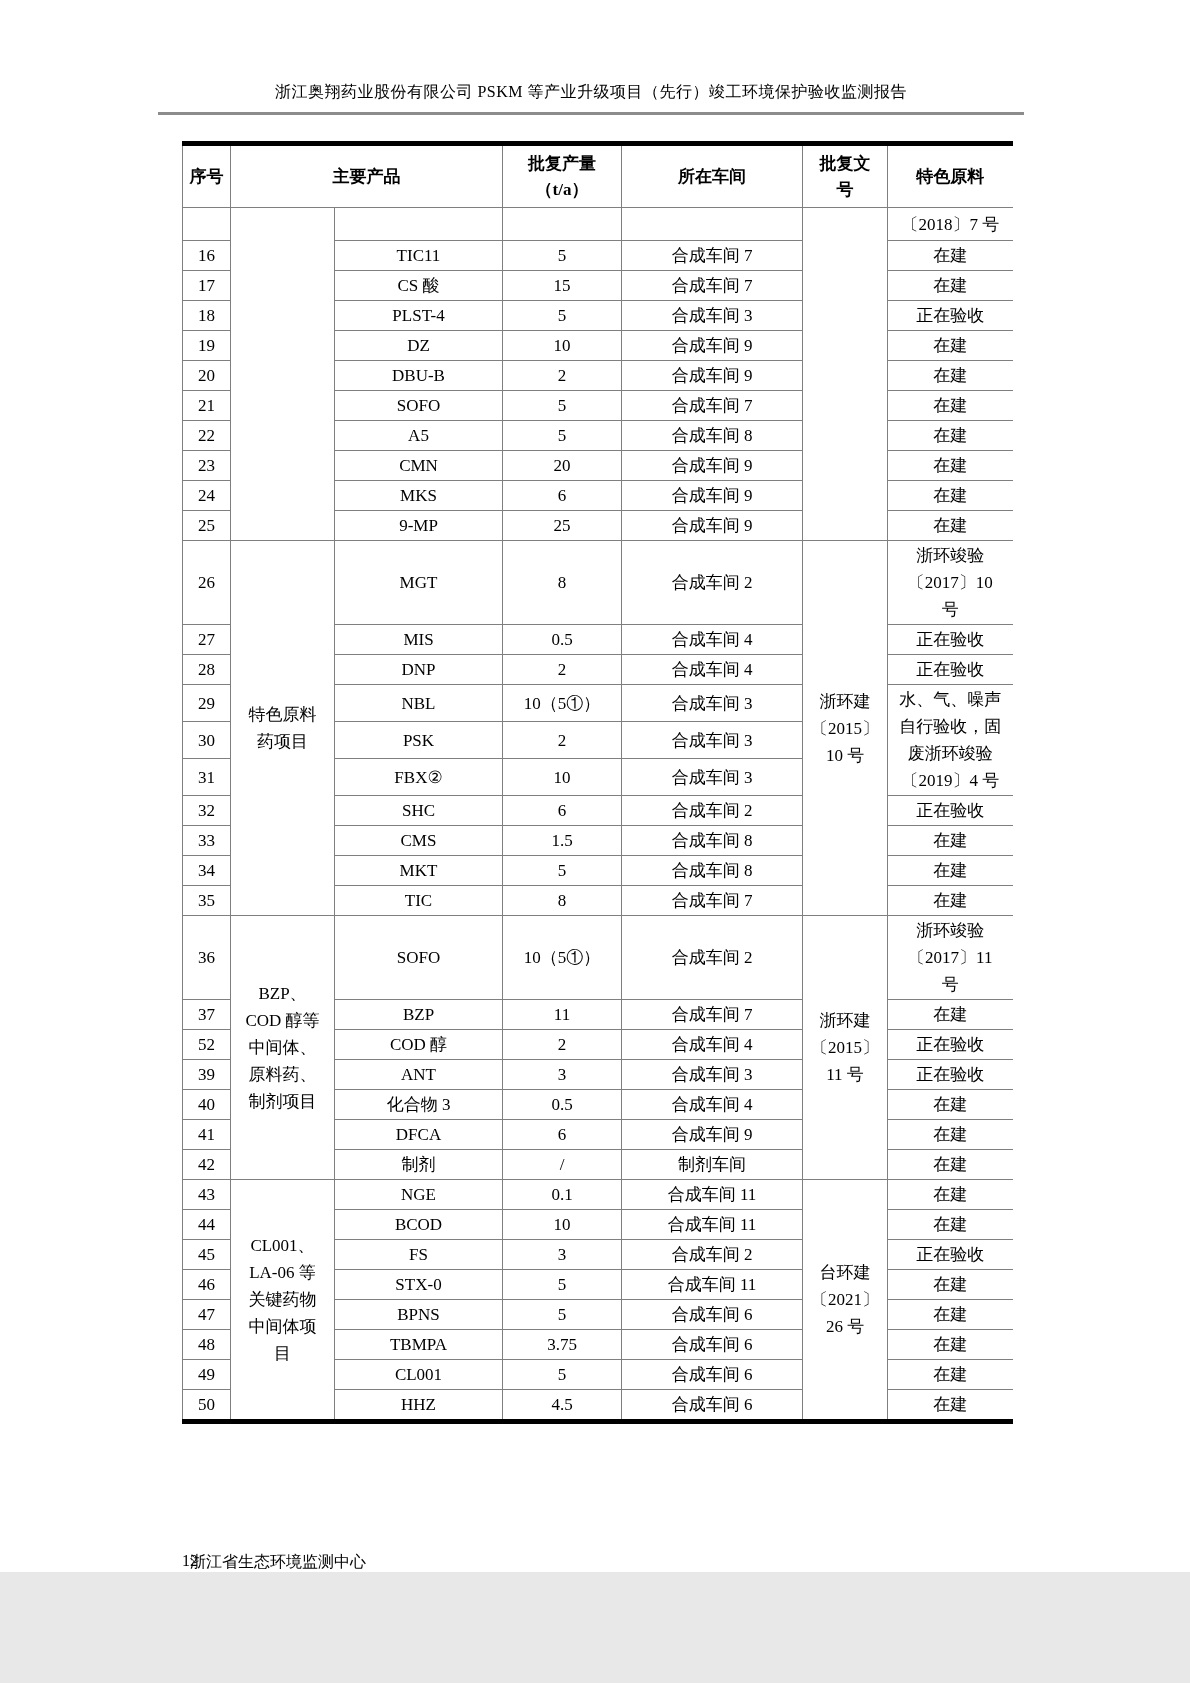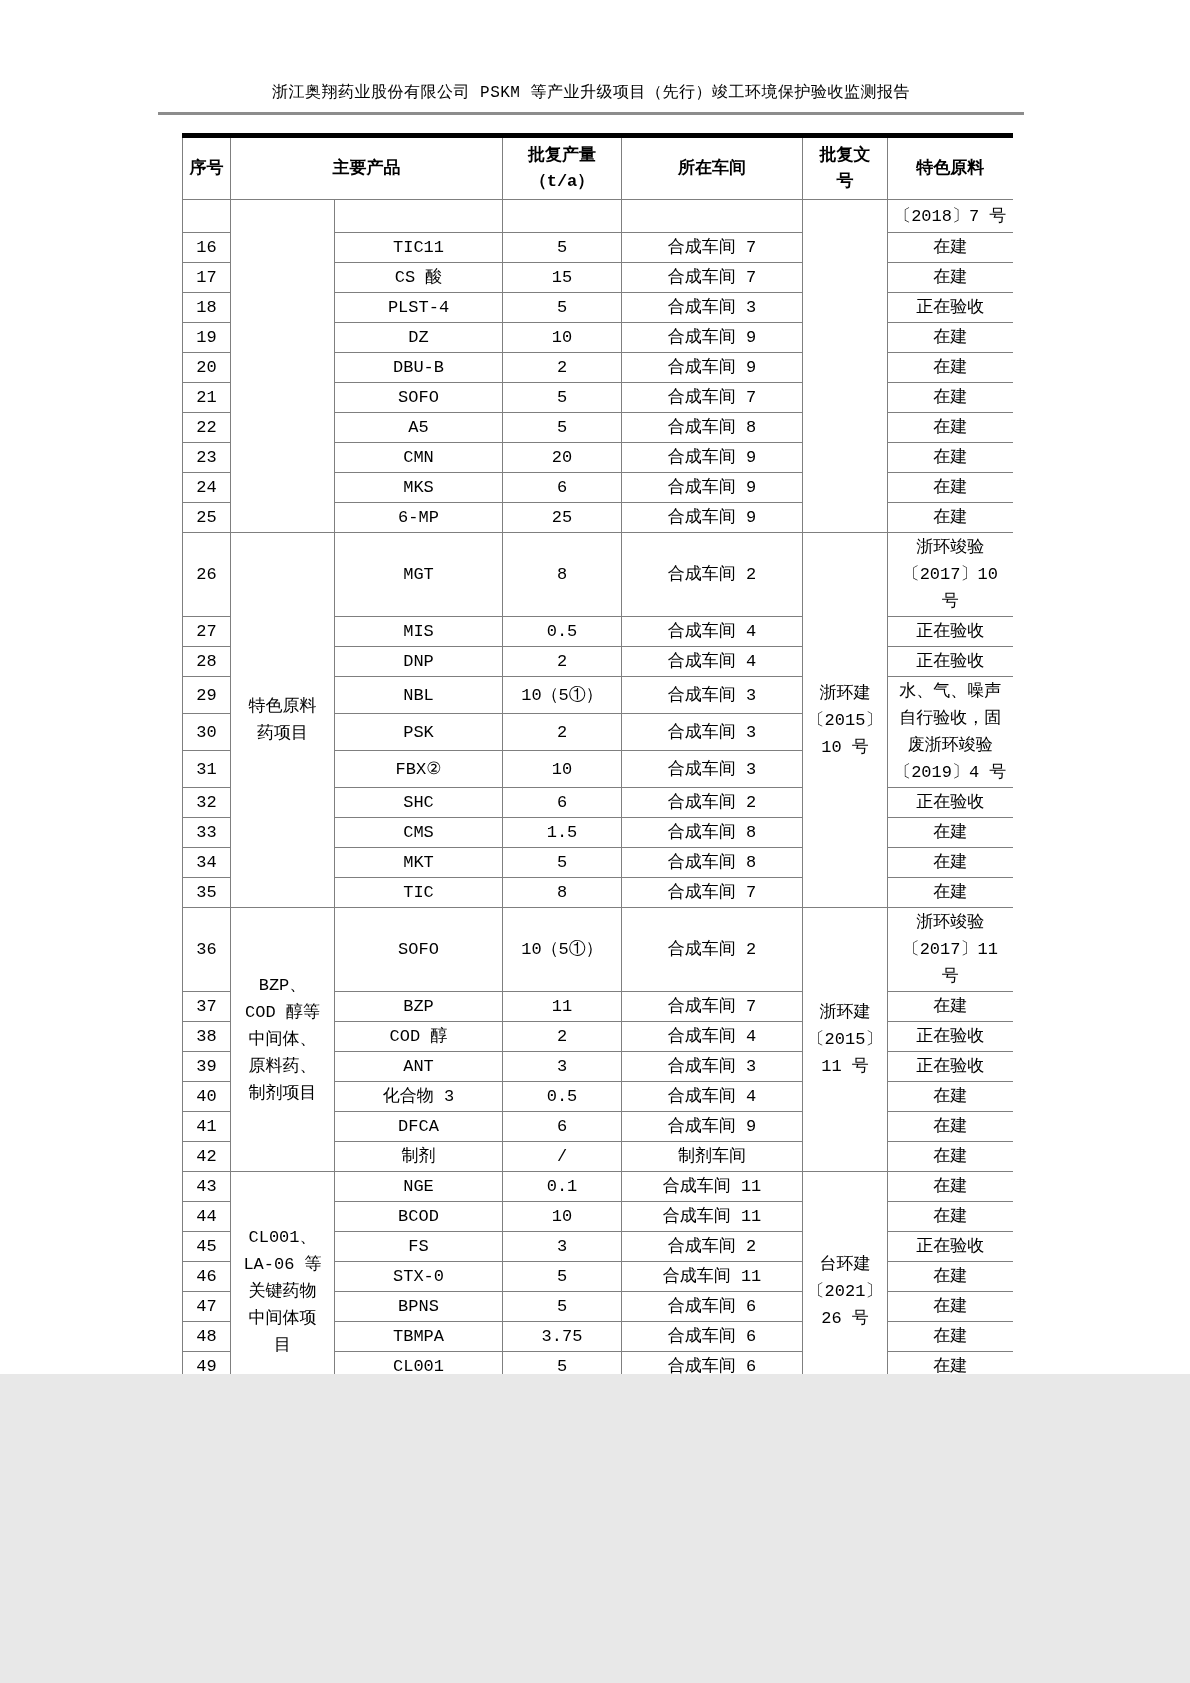--- a/index.html
+++ b/index.html
@@ -1,22 +1,22 @@
 <!DOCTYPE html>
 <html><head>
 <meta charset="utf-8">
 <style>
   * { margin: 0; padding: 0; box-sizing: border-box; }
   html, body { background: #e8e8e8; }
   .page {
     position: relative;
     width: 1190px;
-    height: 1374px;
+    height: 1572px;
     background: #ffffff;
-    font-family: Liberation Mono, monospace;
+    font-family: Liberation Serif, serif;
     color: #000000;
     margin: 0 auto;
     overflow: hidden;
   }
   .doc-header {
     position: absolute;
     top: 82px;
     left: 160px;
     width: 862px;
     text-align: center;
@@ -27,21 +27,21 @@
   .title-rule {
     position: absolute;
     top: 112px;
     left: 158px;
     width: 866px;
     height: 3px;
     background: #8c8c8c;
   }
   table.doc-table {
     position: absolute;
-    top: 133px;
+    top: 141px;
     left: 182px;
     width: 830px;
     border-collapse: collapse;
     table-layout: fixed;
     border-top: 5px solid #000000;
     border-bottom: 5px solid #000000;
   }
   .doc-table th, .doc-table td {
     border: 1px solid #7f7f7f;
     text-align: center;
@@ -169,21 +169,21 @@
         </tr>
         <tr>
           <td>24</td>
           <td>MKS</td>
           <td>6</td>
           <td>合成车间 9</td>
           <td>在建</td>
         </tr>
         <tr>
           <td>25</td>
-          <td>6-MP</td>
+          <td>9-MP</td>
           <td>25</td>
           <td>合成车间 9</td>
           <td>在建</td>
         </tr>
         <tr>
           <td>26</td>
           <td rowspan="10">特色原料
 药项目</td>
           <td>MGT</td>
           <td>8</td>
@@ -277,21 +277,21 @@
 号</td>
         </tr>
         <tr>
           <td>37</td>
           <td>BZP</td>
           <td>11</td>
           <td>合成车间 7</td>
           <td>在建</td>
         </tr>
         <tr>
-          <td>38</td>
+          <td>52</td>
           <td>COD 醇</td>
           <td>2</td>
           <td>合成车间 4</td>
           <td>正在验收</td>
         </tr>
         <tr>
           <td>39</td>
           <td>ANT</td>
           <td>3</td>
           <td>合成车间 3</td>

